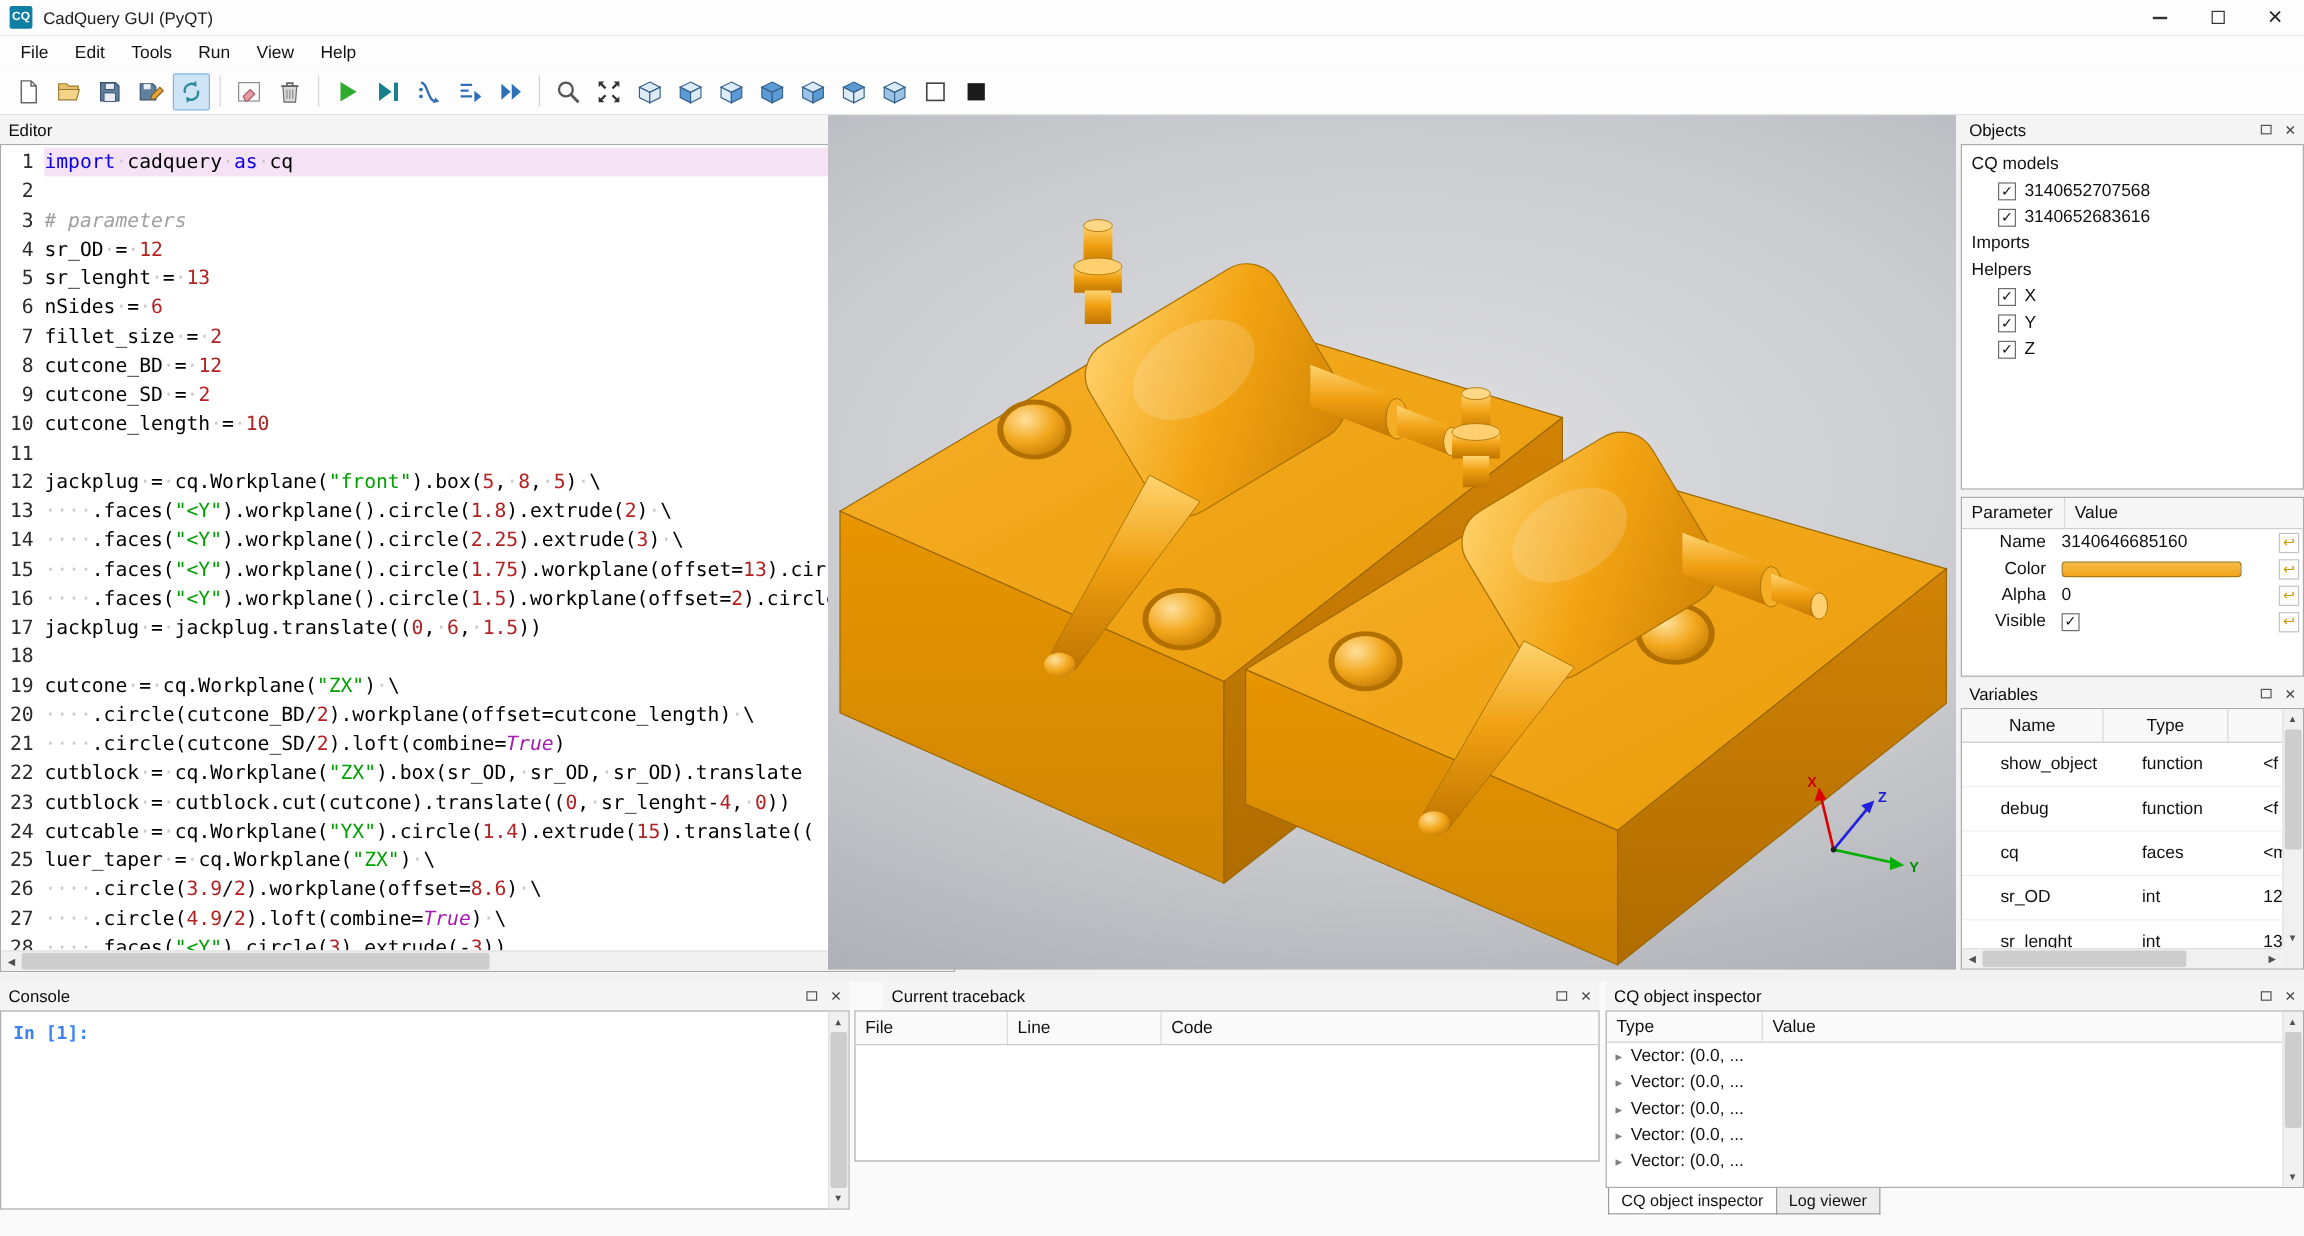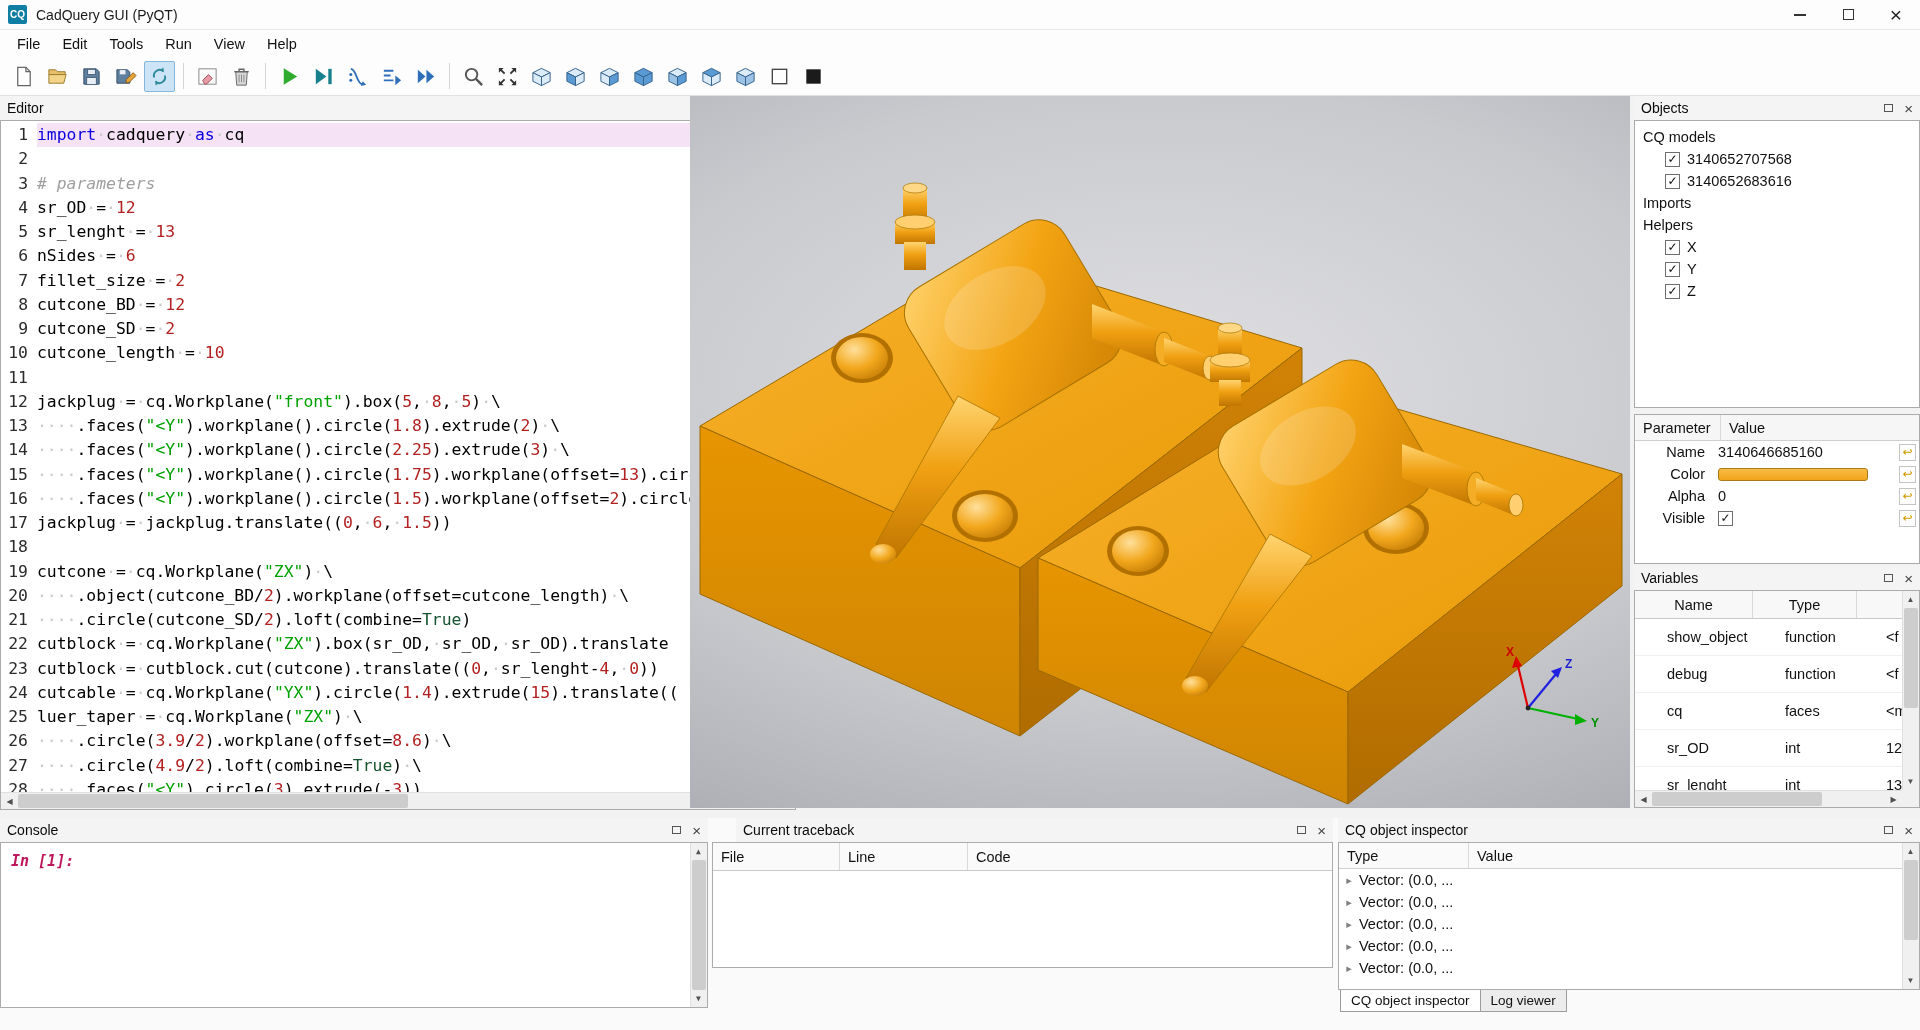--- a/index.html
+++ b/index.html
@@ -46,21 +46,21 @@
 .code-row{display:flex;height:24.25px;white-space:pre;}
 .ln{flex:none;width:36px;text-align:right;padding-right:9px;color:#2b2b2b;}
 .code{flex:1;white-space:pre;overflow:hidden;}
 .code.active{background:#f6e2f5;}
 .tk-k{color:#0a00e0;}
 .tk-p{color:#000;}
 .tk-n{color:#b22222;}
 .tk-s{color:#00a000;}
 .tk-c{color:#9f9f9f;font-style:italic;}
 .tk-w{color:#c9c9c9;}
-.tk-b{color:#14532d;}
+.tk-b{color:#a21caf;font-style:italic;}
 
 
 .viewport{position:absolute;left:690px;top:96px;width:940px;height:712px;background:radial-gradient(ellipse 130% 95% at 50% 42%,#e0e0e3 0%,#c9cace 45%,#94959c 100%);}
 .viewport svg.model{position:absolute;left:0;top:0;width:100%;height:100%;}
 
 
 .objects-dock{left:1634px;top:96px;width:286px;height:312px;}
 .objects-body{padding-top:5px;font-size:14.5px;}
 .tree-row{display:flex;align-items:center;height:22px;padding-left:8px;gap:7px;}
 .tree-row.child{padding-left:30px;}
@@ -85,21 +85,21 @@
 .var-rows{position:absolute;left:0;top:28px;right:17px;bottom:17px;overflow:hidden;}
 .var-row{display:flex;height:37px;align-items:center;border-bottom:1px solid #efefef;font-size:14.5px;}
 .var-c1{width:118px;padding-left:8px;flex:none;margin-left:24px;}
 .var-c2{width:104px;padding-left:8px;flex:none;}
 .var-c3{flex:1;padding-left:5px;overflow:hidden;white-space:nowrap;}
 
 
 .bottom-bg{position:absolute;left:0;top:818px;width:1920px;height:212px;background:#fafafa;}
 .console-dock{left:0;top:818px;width:708px;height:190px;}
 .console-body{font-family:"DejaVu Sans Mono",monospace;font-size:15px;}
-.console-prompt{padding:9px 0 0 10px;color:#be185d;font-weight:bold;font-style:italic;}
+.console-prompt{padding:9px 0 0 10px;color:#3b82f6;font-weight:bold;}
 
 .traceback-dock{left:712px;top:818px;width:621px;height:150px;padding-left:24px;}
 .tb-head{display:flex;height:28px;background:#fafafa;border-bottom:1px solid #c9c9c9;}
 .tb-h{display:flex;align-items:center;padding-left:8px;border-right:1px solid #d9d9d9;font-size:14.5px;}
 .tb-h0{width:127px;}
 .tb-h1{width:128px;}
 .tb-h2{flex:1;border-right:none;}
 
 .inspector-dock{left:1338px;top:818px;width:582px;height:196px;}
 .inspector-dock .dock-body{bottom:24px;}
@@ -366,21 +366,21 @@
         <div class="code-row"><span class="ln">10</span><span class="code"><span class="tk-p">cutcone_length</span><span class="tk-w">·</span><span class="tk-p">=</span><span class="tk-w">·</span><span class="tk-n">10</span></span></div>
         <div class="code-row"><span class="ln">11</span><span class="code"></span></div>
         <div class="code-row"><span class="ln">12</span><span class="code"><span class="tk-p">jackplug</span><span class="tk-w">·</span><span class="tk-p">=</span><span class="tk-w">·</span><span class="tk-p">cq.Workplane(</span><span class="tk-s">"front"</span><span class="tk-p">).box(</span><span class="tk-n">5</span><span class="tk-p">,</span><span class="tk-w">·</span><span class="tk-n">8</span><span class="tk-p">,</span><span class="tk-w">·</span><span class="tk-n">5</span><span class="tk-p">)</span><span class="tk-w">·</span><span class="tk-p">\</span></span></div>
         <div class="code-row"><span class="ln">13</span><span class="code"><span class="tk-w">····</span><span class="tk-p">.faces(</span><span class="tk-s">"&lt;Y"</span><span class="tk-p">).workplane().circle(</span><span class="tk-n">1.8</span><span class="tk-p">).extrude(</span><span class="tk-n">2</span><span class="tk-p">)</span><span class="tk-w">·</span><span class="tk-p">\</span></span></div>
         <div class="code-row"><span class="ln">14</span><span class="code"><span class="tk-w">····</span><span class="tk-p">.faces(</span><span class="tk-s">"&lt;Y"</span><span class="tk-p">).workplane().circle(</span><span class="tk-n">2.25</span><span class="tk-p">).extrude(</span><span class="tk-n">3</span><span class="tk-p">)</span><span class="tk-w">·</span><span class="tk-p">\</span></span></div>
         <div class="code-row"><span class="ln">15</span><span class="code"><span class="tk-w">····</span><span class="tk-p">.faces(</span><span class="tk-s">"&lt;Y"</span><span class="tk-p">).workplane().circle(</span><span class="tk-n">1.75</span><span class="tk-p">).workplane(offset=</span><span class="tk-n">13</span><span class="tk-p">).circl</span></span></div>
         <div class="code-row"><span class="ln">16</span><span class="code"><span class="tk-w">····</span><span class="tk-p">.faces(</span><span class="tk-s">"&lt;Y"</span><span class="tk-p">).workplane().circle(</span><span class="tk-n">1.5</span><span class="tk-p">).workplane(offset=</span><span class="tk-n">2</span><span class="tk-p">).circle((</span></span></div>
         <div class="code-row"><span class="ln">17</span><span class="code"><span class="tk-p">jackplug</span><span class="tk-w">·</span><span class="tk-p">=</span><span class="tk-w">·</span><span class="tk-p">jackplug.translate((</span><span class="tk-n">0</span><span class="tk-p">,</span><span class="tk-w">·</span><span class="tk-n">6</span><span class="tk-p">,</span><span class="tk-w">·</span><span class="tk-n">1.5</span><span class="tk-p">))</span></span></div>
         <div class="code-row"><span class="ln">18</span><span class="code"></span></div>
         <div class="code-row"><span class="ln">19</span><span class="code"><span class="tk-p">cutcone</span><span class="tk-w">·</span><span class="tk-p">=</span><span class="tk-w">·</span><span class="tk-p">cq.Workplane(</span><span class="tk-s">"ZX"</span><span class="tk-p">)</span><span class="tk-w">·</span><span class="tk-p">\</span></span></div>
-        <div class="code-row"><span class="ln">20</span><span class="code"><span class="tk-w">····</span><span class="tk-p">.object(cutcone_BD/</span><span class="tk-n">2</span><span class="tk-p">).workplane(offset=cutcone_length)</span><span class="tk-w">·</span><span class="tk-p">\</span></span></div>
+        <div class="code-row"><span class="ln">20</span><span class="code"><span class="tk-w">····</span><span class="tk-p">.circle(cutcone_BD/</span><span class="tk-n">2</span><span class="tk-p">).workplane(offset=cutcone_length)</span><span class="tk-w">·</span><span class="tk-p">\</span></span></div>
         <div class="code-row"><span class="ln">21</span><span class="code"><span class="tk-w">····</span><span class="tk-p">.circle(cutcone_SD/</span><span class="tk-n">2</span><span class="tk-p">).loft(combine=</span><span class="tk-b">True</span><span class="tk-p">)</span></span></div>
         <div class="code-row"><span class="ln">22</span><span class="code"><span class="tk-p">cutblock</span><span class="tk-w">·</span><span class="tk-p">=</span><span class="tk-w">·</span><span class="tk-p">cq.Workplane(</span><span class="tk-s">"ZX"</span><span class="tk-p">).box(sr_OD,</span><span class="tk-w">·</span><span class="tk-p">sr_OD,</span><span class="tk-w">·</span><span class="tk-p">sr_OD).translate</span></span></div>
         <div class="code-row"><span class="ln">23</span><span class="code"><span class="tk-p">cutblock</span><span class="tk-w">·</span><span class="tk-p">=</span><span class="tk-w">·</span><span class="tk-p">cutblock.cut(cutcone).translate((</span><span class="tk-n">0</span><span class="tk-p">,</span><span class="tk-w">·</span><span class="tk-p">sr_lenght-</span><span class="tk-n">4</span><span class="tk-p">,</span><span class="tk-w">·</span><span class="tk-n">0</span><span class="tk-p">))</span></span></div>
         <div class="code-row"><span class="ln">24</span><span class="code"><span class="tk-p">cutcable</span><span class="tk-w">·</span><span class="tk-p">=</span><span class="tk-w">·</span><span class="tk-p">cq.Workplane(</span><span class="tk-s">"YX"</span><span class="tk-p">).circle(</span><span class="tk-n">1.4</span><span class="tk-p">).extrude(</span><span class="tk-n">15</span><span class="tk-p">).translate((</span></span></div>
         <div class="code-row"><span class="ln">25</span><span class="code"><span class="tk-p">luer_taper</span><span class="tk-w">·</span><span class="tk-p">=</span><span class="tk-w">·</span><span class="tk-p">cq.Workplane(</span><span class="tk-s">"ZX"</span><span class="tk-p">)</span><span class="tk-w">·</span><span class="tk-p">\</span></span></div>
         <div class="code-row"><span class="ln">26</span><span class="code"><span class="tk-w">····</span><span class="tk-p">.circle(</span><span class="tk-n">3.9</span><span class="tk-p">/</span><span class="tk-n">2</span><span class="tk-p">).workplane(offset=</span><span class="tk-n">8.6</span><span class="tk-p">)</span><span class="tk-w">·</span><span class="tk-p">\</span></span></div>
         <div class="code-row"><span class="ln">27</span><span class="code"><span class="tk-w">····</span><span class="tk-p">.circle(</span><span class="tk-n">4.9</span><span class="tk-p">/</span><span class="tk-n">2</span><span class="tk-p">).loft(combine=</span><span class="tk-b">True</span><span class="tk-p">)</span><span class="tk-w">·</span><span class="tk-p">\</span></span></div>
         <div class="code-row"><span class="ln">28</span><span class="code"><span class="tk-w">····</span><span class="tk-p">.faces(</span><span class="tk-s">"&lt;Y"</span><span class="tk-p">).circle(</span><span class="tk-n">3</span><span class="tk-p">).extrude(-</span><span class="tk-n">3</span><span class="tk-p">))</span></span></div>
       </div>
     <div class="sb sb-v">

